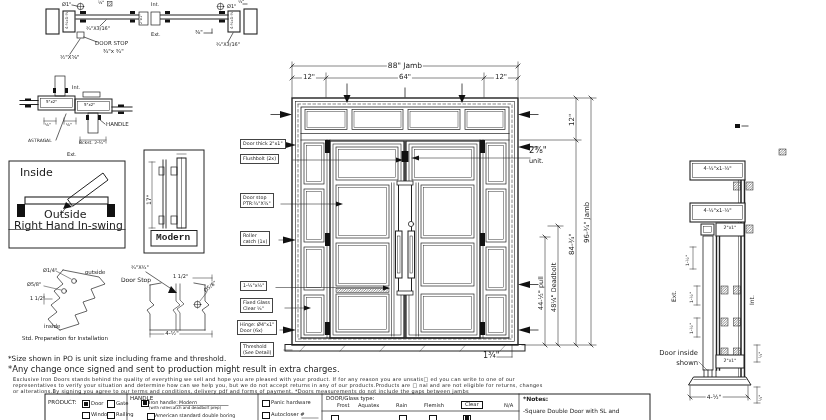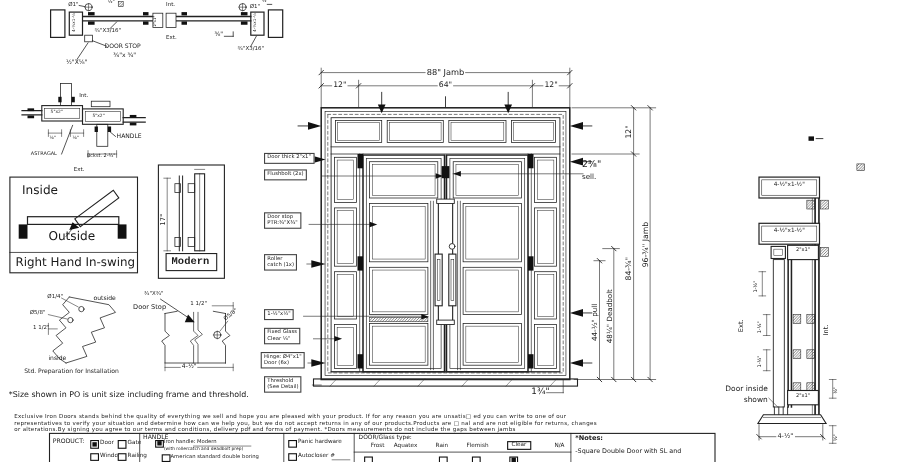--- a/index.html
+++ b/index.html
@@ -302,21 +302,21 @@
 <span class="t" style="left:84px;top:103px;font-size:4px">5"x2"</span>
 <span class="t" style="left:106px;top:122px;font-size:5.5px">HANDLE</span>
 <span class="t" style="left:28px;top:139px;font-size:4.5px">ASTRAGAL</span>
 <span class="t" style="left:79px;top:141px;font-size:4.5px">Bckst. 2-¾"</span>
 <span class="t" style="left:67px;top:152px;font-size:5px">Ext.</span>
 <span class="t" style="left:45px;top:123px;font-size:4px">⅛"</span>
 <span class="t" style="left:66px;top:123px;font-size:4px">⅛"</span>
 
 <span class="t" style="left:20px;top:167px;font-size:11px">Inside</span>
 <span class="t" style="left:44px;top:209px;font-size:11px">Outside</span>
-<span class="t" style="left:14px;top:233px;font-size:10.8px">Right Hand In-swing</span>
+<span class="t" style="left:14px;top:220px;font-size:10.8px">Right Hand In-swing</span>
 
 <span class="t rot" style="left:146px;top:205px;font-size:6px">17"</span>
 <span class="t mono" style="left:156px;top:233px;font-size:9.5px">Modern</span>
 
 <span class="t" style="left:43px;top:268px;font-size:5px">Ø1/4"</span>
 <span class="t" style="left:85px;top:270px;font-size:5.5px">outside</span>
 <span class="t" style="left:27px;top:282px;font-size:5px">Ø5/8"</span>
 <span class="t" style="left:30px;top:296px;font-size:5px">1 1/2"</span>
 <span class="t" style="left:44px;top:324px;font-size:5.5px">inside</span>
 <span class="t" style="left:22px;top:336px;font-size:5.5px">Std. Preparation for Installation</span>
@@ -325,21 +325,21 @@
 <span class="t" style="left:121px;top:277px;font-size:6px">Door Stop</span>
 <span class="t" style="left:173px;top:274px;font-size:5px">1 1/2"</span>
 <span class="t" style="left:203px;top:289px;font-size:5px;transform:rotate(-38deg);transform-origin:0 0">Ø5/8"</span>
 <span class="t ctr" style="left:172px;top:334px;font-size:5.5px">4-½"</span>
 
 <span class="t ctr" style="left:405px;top:66px;font-size:7.5px">88" Jamb</span>
 <span class="t ctr" style="left:309px;top:78px;font-size:7px">12"</span>
 <span class="t ctr" style="left:405px;top:78px;font-size:7px">64"</span>
 <span class="t ctr" style="left:501px;top:78px;font-size:7px">12"</span>
 <span class="t" style="left:529px;top:146px;font-size:8.5px">2⅜"</span>
-<span class="t" style="left:529px;top:158px;font-size:6.5px">sell.</span>
+<span class="t" style="left:529px;top:158px;font-size:6.5px">unit.</span>
 <span class="t rot" style="left:569px;top:126px;font-size:7px">12"</span>
 <span class="t rot" style="left:569px;top:255px;font-size:7px">84-¾"</span>
 <span class="t rot" style="left:584px;top:243px;font-size:7px">96-¾" Jamb</span>
 <span class="t rot" style="left:538px;top:310px;font-size:6.5px">44-½" pull</span>
 <span class="t rot" style="left:551px;top:312px;font-size:6.5px">48¼" Deadbolt</span>
 <span class="t" style="left:483px;top:352px;font-size:8px">1¾"</span>
 
 <div class="t lbox" style="left:240px;top:139px">Door thick 2"x1"</div>
 <div class="t lbox" style="left:240px;top:154px">Flushbolt (2x)</div>
 <div class="t lbox" style="left:240px;top:193px">
@@ -373,20 +373,21 @@
 <span class="t rot" style="left:690px;top:334px;font-size:4.5px">1-½"</span>
 <span class="t rot" style="left:671px;top:302px;font-size:6px">Ext.</span>
 <span class="t rot" style="left:749px;top:305px;font-size:6px">Int.</span>
 <span class="t" style="left:640px;top:350px;width:58px;text-align:right;font-size:6.8px">Door inside</span>
 <span class="t" style="left:640px;top:360px;width:58px;text-align:right;font-size:6.8px">shown</span>
 <span class="t ctr" style="left:714px;top:397px;font-size:6px">4-½"</span>
 <span class="t rot" style="left:759px;top:358px;font-size:4.5px">½"</span>
 <span class="t rot" style="left:759px;top:401px;font-size:4.5px">½"</span>
 
 <span class="t" style="left:8px;top:355px;font-size:7.2px">*Size shown in PO is unit size including frame and threshold.</span>
+<span class="t" style="left:8px;top:365px;font-size:8.4px">*Any change once signed and sent to production might result in extra charges.</span>
 <span class="t" style="left:13px;top:377px;font-size:5px;letter-spacing:.3px">Exclusive Iron Doors stands behind the quality of everything we sell and hope you are pleased with your product. If for any reason you are unsatis□ ed you can write to one of our</span>
 <span class="t" style="left:13px;top:382.8px;font-size:5px;letter-spacing:.3px">representatives to verify your situation and determine how can we help you, but we do not accept returns in any of our products.Products are □ nal and are not eligible for returns, changes</span>
 <span class="t" style="left:13px;top:388.6px;font-size:5px;letter-spacing:.3px">or alterations.By signing you agree to our terms and conditions, delivery pdf and forms of payment. *Doors measurements do not include the gaps between jambs</span>
 
 <span class="t" style="left:48px;top:400px;font-size:5.6px">PRODUCT:</span>
 <span class="cb on" style="left:82px;top:400px"></span>
 <span class="t" style="left:91px;top:400.5px;font-size:5.2px">Door</span>
 <span class="cb" style="left:107px;top:400px"></span>
 <span class="t" style="left:116px;top:400.5px;font-size:5.2px">Gate</span>
 <span class="cb" style="left:82px;top:411.5px"></span>

